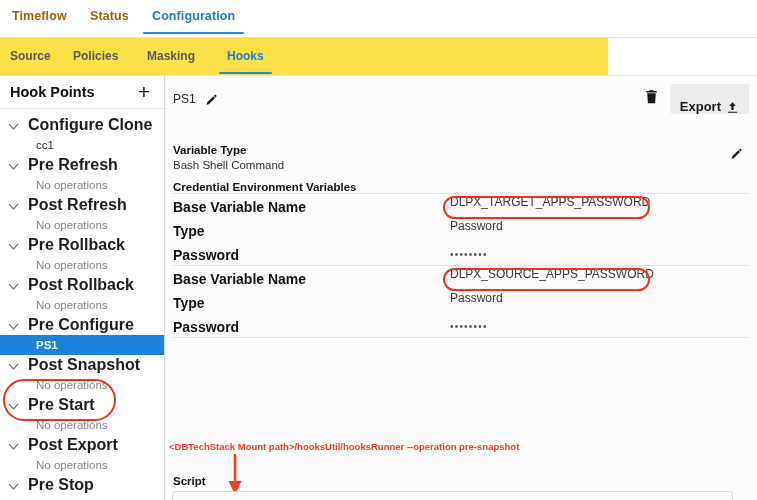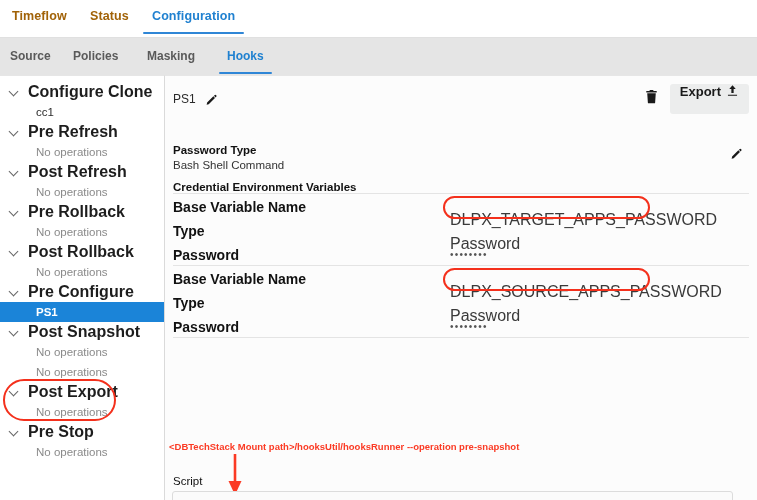--- a/index.html
+++ b/index.html
@@ -27,22 +27,22 @@
   .toptab .ul {
     position: absolute; left: -9px; right: -9px; bottom: -11px;
     height: 2.5px; background: #2f86d6; border-radius: 1px;
   }
   #toptab-0 { left: 12px; }
   #toptab-1 { left: 90px; }
   #toptab-2 { left: 152px; }
 
   
   .subtabs {
-    position: absolute; left: 0; top: 38px; width: 757px; height: 37px;
-    background: #e5e5e5;
+    position: absolute; left: 0; top: 38px; width: 608px; height: 37px;
+    background: #fde047;
   }
   .subtab {
     position: absolute; top: 11px;
     font-size: 12px; font-weight: bold; color: #5a5a5a; white-space: nowrap;
   }
   .subtab.active { color: #2081d0; }
   .subtab .ul {
     position: absolute; left: -8px; right: -8px; bottom: -11px;
     height: 2.5px; background: #2f86d6; border-radius: 1px;
   }
@@ -123,43 +123,43 @@
     vertical-align: -2px;
   }
   .hook-title-pencil { position: absolute; left: 40px; top: 15px; cursor: pointer; }
   .trash-btn { position: absolute; right: 99px; top: 13px; cursor: pointer; }
   .export-btn {
     position: absolute; right: 8px; top: 8px;
     height: 30px; padding: 0 10px;
     background: #eceded; border: none; border-radius: 3px;
     font-size: 13px; font-weight: bold; color: #1a1a1a;
     font-family: "Liberation Sans", sans-serif;
-    display: flex; align-items: flex-start; gap: 5px; cursor: pointer;
+    display: flex; align-items: flex-end; gap: 5px; cursor: pointer;
   }
 
   .sec-label {
     position: absolute; left: 8px;
     font-size: 11.5px; font-weight: bold; color: #111;
   }
   .sec-value {
     position: absolute; left: 8px;
     font-size: 11.5px; color: #333;
   }
   .op-pencil { position: absolute; right: 14px; top: 69px; cursor: pointer; }
 
   .row {
     position: absolute; left: 0; width: 592px; height: 24px;
   }
   .row .k {
     position: absolute; left: 8px; top: 4px;
     font-size: 14px; font-weight: bold; color: #111; white-space: nowrap;
   }
   .row .v {
-    position: absolute; left: 285px; top: 16px;
-    font-size: 16px; color: #3a3a3a; white-space: nowrap;
+    position: absolute; left: 285px; top: 0;
+    font-size: 12px; color: #3a3a3a; white-space: nowrap;
   }
   .row .v.pw { letter-spacing: 1.2px; font-size: 10px; color: #555; top: 6px; }
   .divider {
     position: absolute; left: 8px; width: 576px; height: 1px;
     background: #e4e4e4;
   }
 
   .val-redbox {
     position: absolute; left: 278px;
     width: 207px; height: 23px;
@@ -169,21 +169,21 @@
 
   .annot {
     position: absolute; left: 4px; top: 365px;
     font-size: 9.5px; font-weight: bold; color: #fb3a24;
     white-space: nowrap;
   }
   .arrow { position: absolute; left: 60px; top: 378px; }
 
   .script-label {
     position: absolute; left: 8px; top: 399px;
-    font-size: 11.5px; font-weight: normal; color: #111;
+    font-size: 11.5px; font-weight: bold; color: #111;
   }
   .script-box {
     position: absolute; left: 7px; top: 415px;
     width: 561px; height: 85px;
     background: #fbfbfb;
     border: 1px solid #dcdcdc; border-radius: 3px;
     padding: 5px 7px;
     font-family: "DejaVu Sans Mono", monospace;
     font-size: 10.5px; color: #222; line-height: 14px;
     resize: none; outline: none; overflow: hidden;
@@ -217,35 +217,40 @@
     <div class="subtab" id="subtab-2">
       <span>Masking</span>
     </div>
     <div class="subtab active" id="subtab-3">
       <span>Hooks</span>
       <span class="ul"></span>
     </div>
   </div>
 
   <div class="sidebar">
+    <div class="sb-header">
+      <div class="sb-title">Hook Points</div>
+      <div class="sb-plus">+</div>
+    </div>
     <div class="sb-list" id="sb-list">
         <div class="sb-group"><span class="chev"></span><span>Configure Clone</span></div>
         <div class="sb-child item">cc1</div>
         <div class="sb-group"><span class="chev"></span><span>Pre Refresh</span></div>
         <div class="sb-child">No operations</div>
         <div class="sb-group"><span class="chev"></span><span>Post Refresh</span></div>
         <div class="sb-child">No operations</div>
         <div class="sb-group"><span class="chev"></span><span>Pre Rollback</span></div>
         <div class="sb-child">No operations</div>
         <div class="sb-group"><span class="chev"></span><span>Post Rollback</span></div>
         <div class="sb-child">No operations</div>
         <div class="sb-group"><span class="chev"></span><span>Pre Configure</span></div>
         <div class="sb-child item selected">PS1</div>
         <div class="sb-group"><span class="chev"></span><span>Post Snapshot</span></div>
         <div class="sb-child">No operations</div>
+        <div class="sb-group"><span class="chev"></span><span>Pre Start</span></div>
         <div class="sb-child">No operations</div>
         <div class="sb-group"><span class="chev"></span><span>Post Export</span></div>
         <div class="sb-child">No operations</div>
         <div class="sb-group"><span class="chev"></span><span>Pre Stop</span></div>
         <div class="sb-child">No operations</div>
       </div>
     <div class="sb-redbox"></div>
   </div>
 
   <div class="main">
@@ -263,21 +268,21 @@
       </svg>
     </span>
 
     <button class="export-btn">
       <span>Export</span>
       <svg width="13" height="13" viewBox="0 0 16 16" aria-hidden="true">
         <path d="M8 1.6l4 4.4h-2.6v5.2H6.6V6H4l4-4.4zM2.4 13.2h11.2v1.4H2.4z" fill="#1a1a1a"></path>
       </svg>
     </button>
 
-    <div class="sec-label" style="top:68px">Password Type</div>
+    <div class="sec-label" style="top:68px">Variable Type</div>
     <div class="sec-value" style="top:83px">Bash Shell Command</div>
     <span class="op-pencil">
       <svg class="pencil" viewBox="0 0 16 16" aria-hidden="true">
         <path d="M11.8 1.4a1.4 1.4 0 0 1 2 2l-.8.8-2-2 .8-.8zM10.3 2.9l2 2L4.6 12.6l-2.6.6.6-2.6 7.7-7.7z" fill="#1a1a1a"></path>
       </svg>
     </span>
 
     <div class="sec-label" style="top:105px">Credential Environment Variables</div>
 
     <div id="cred-rows">

